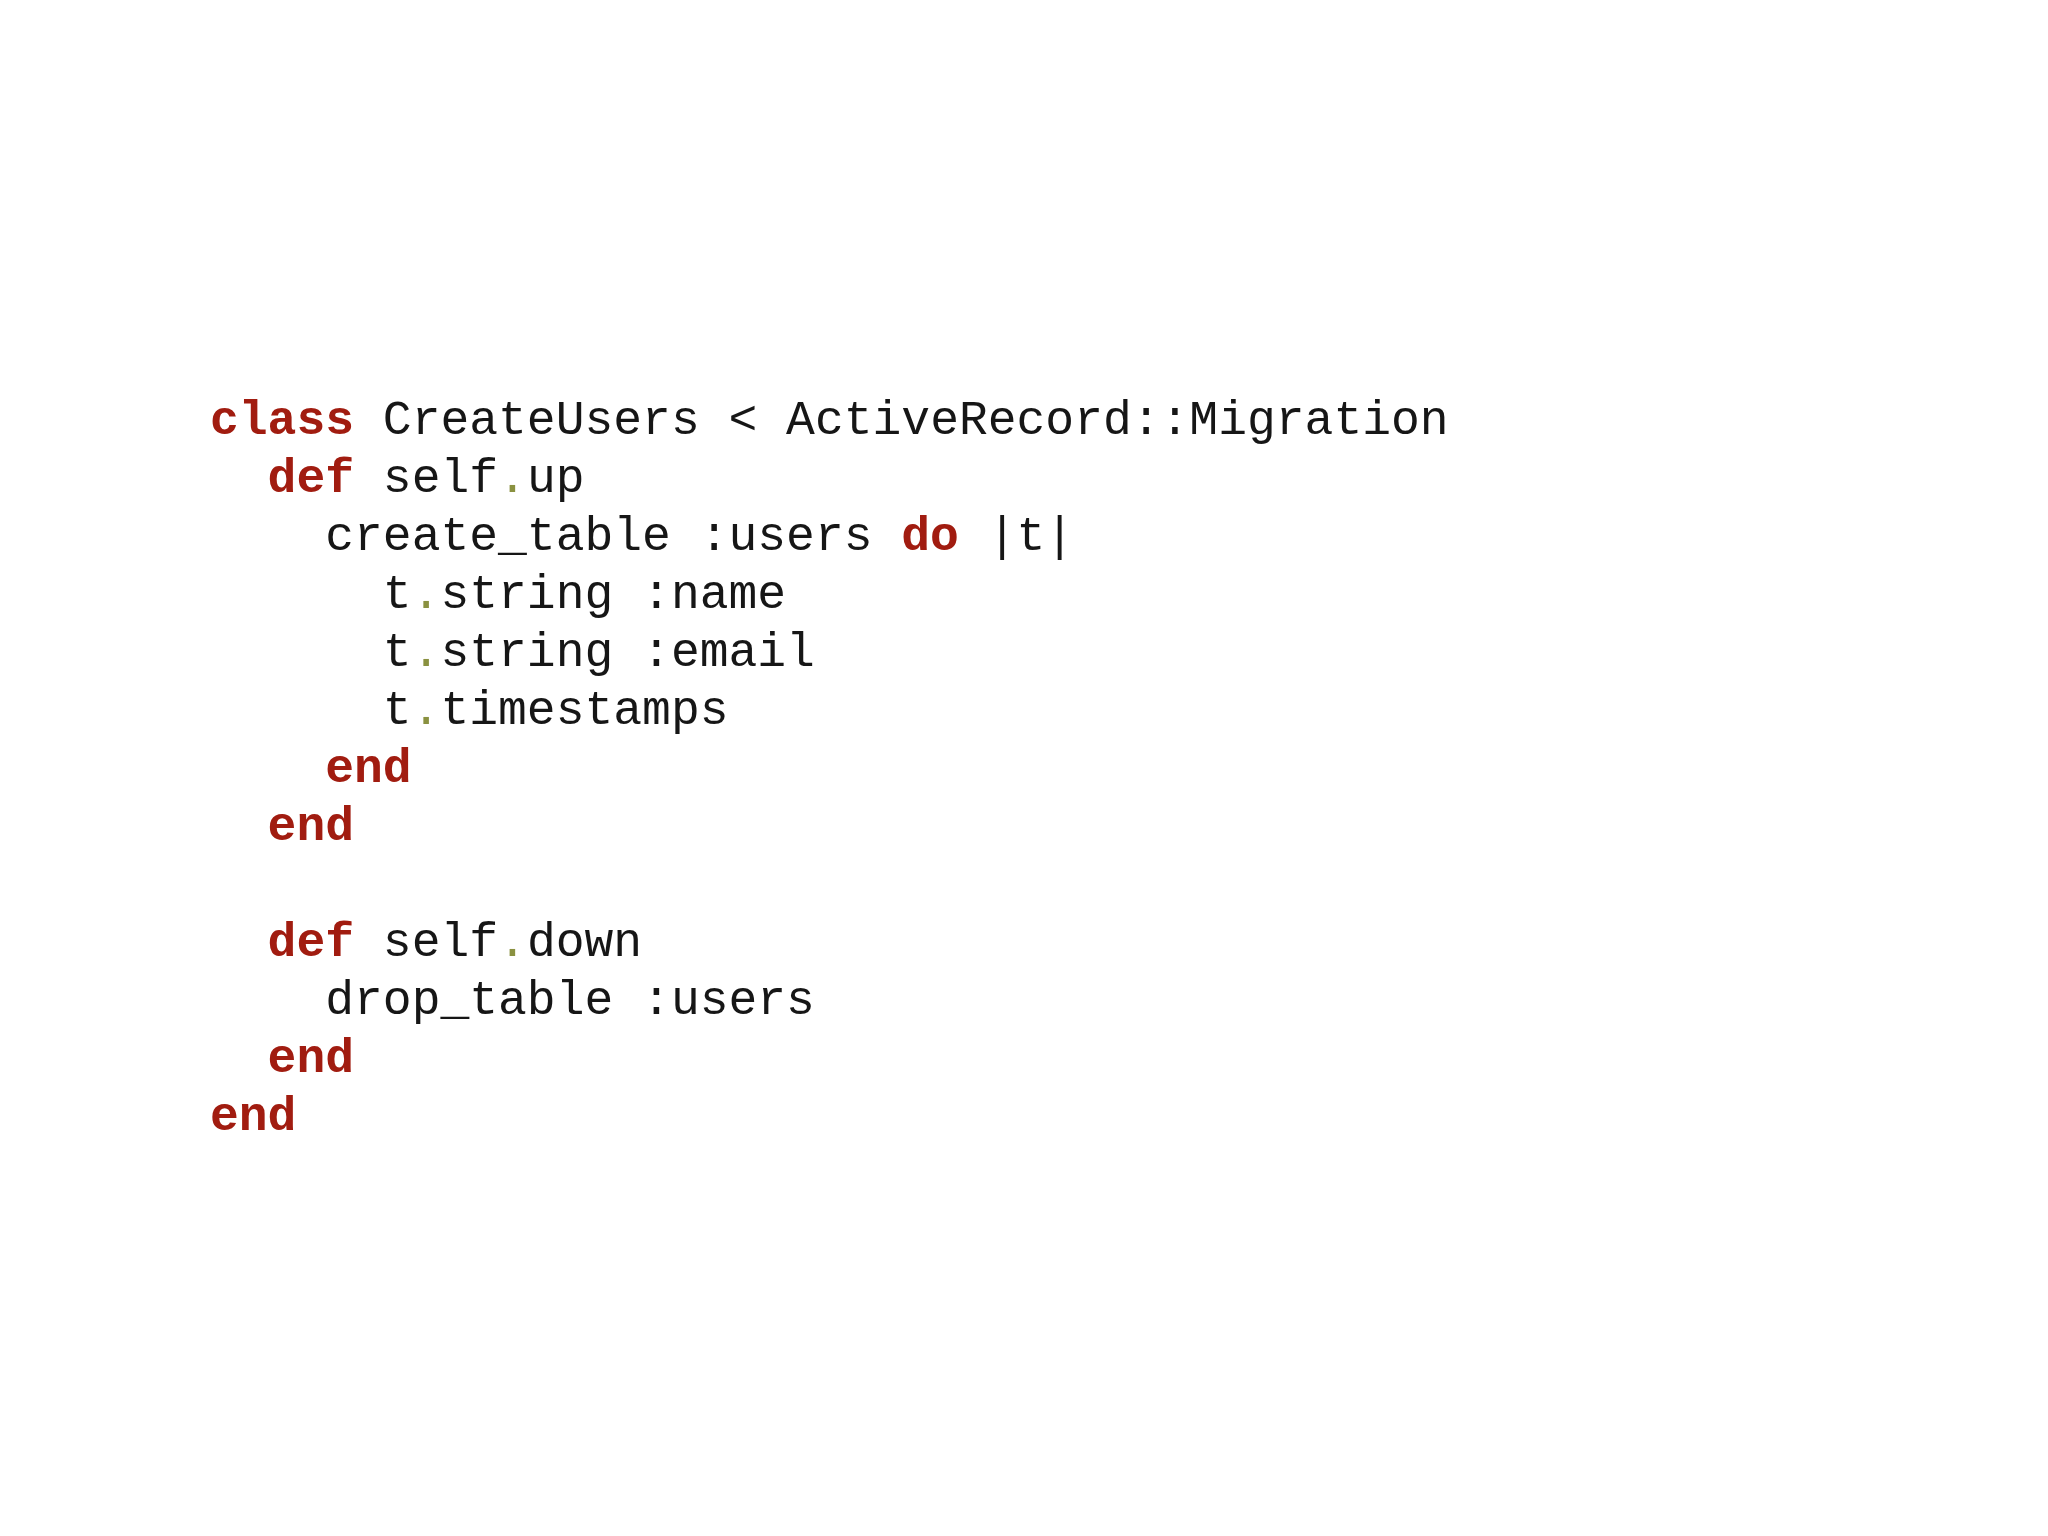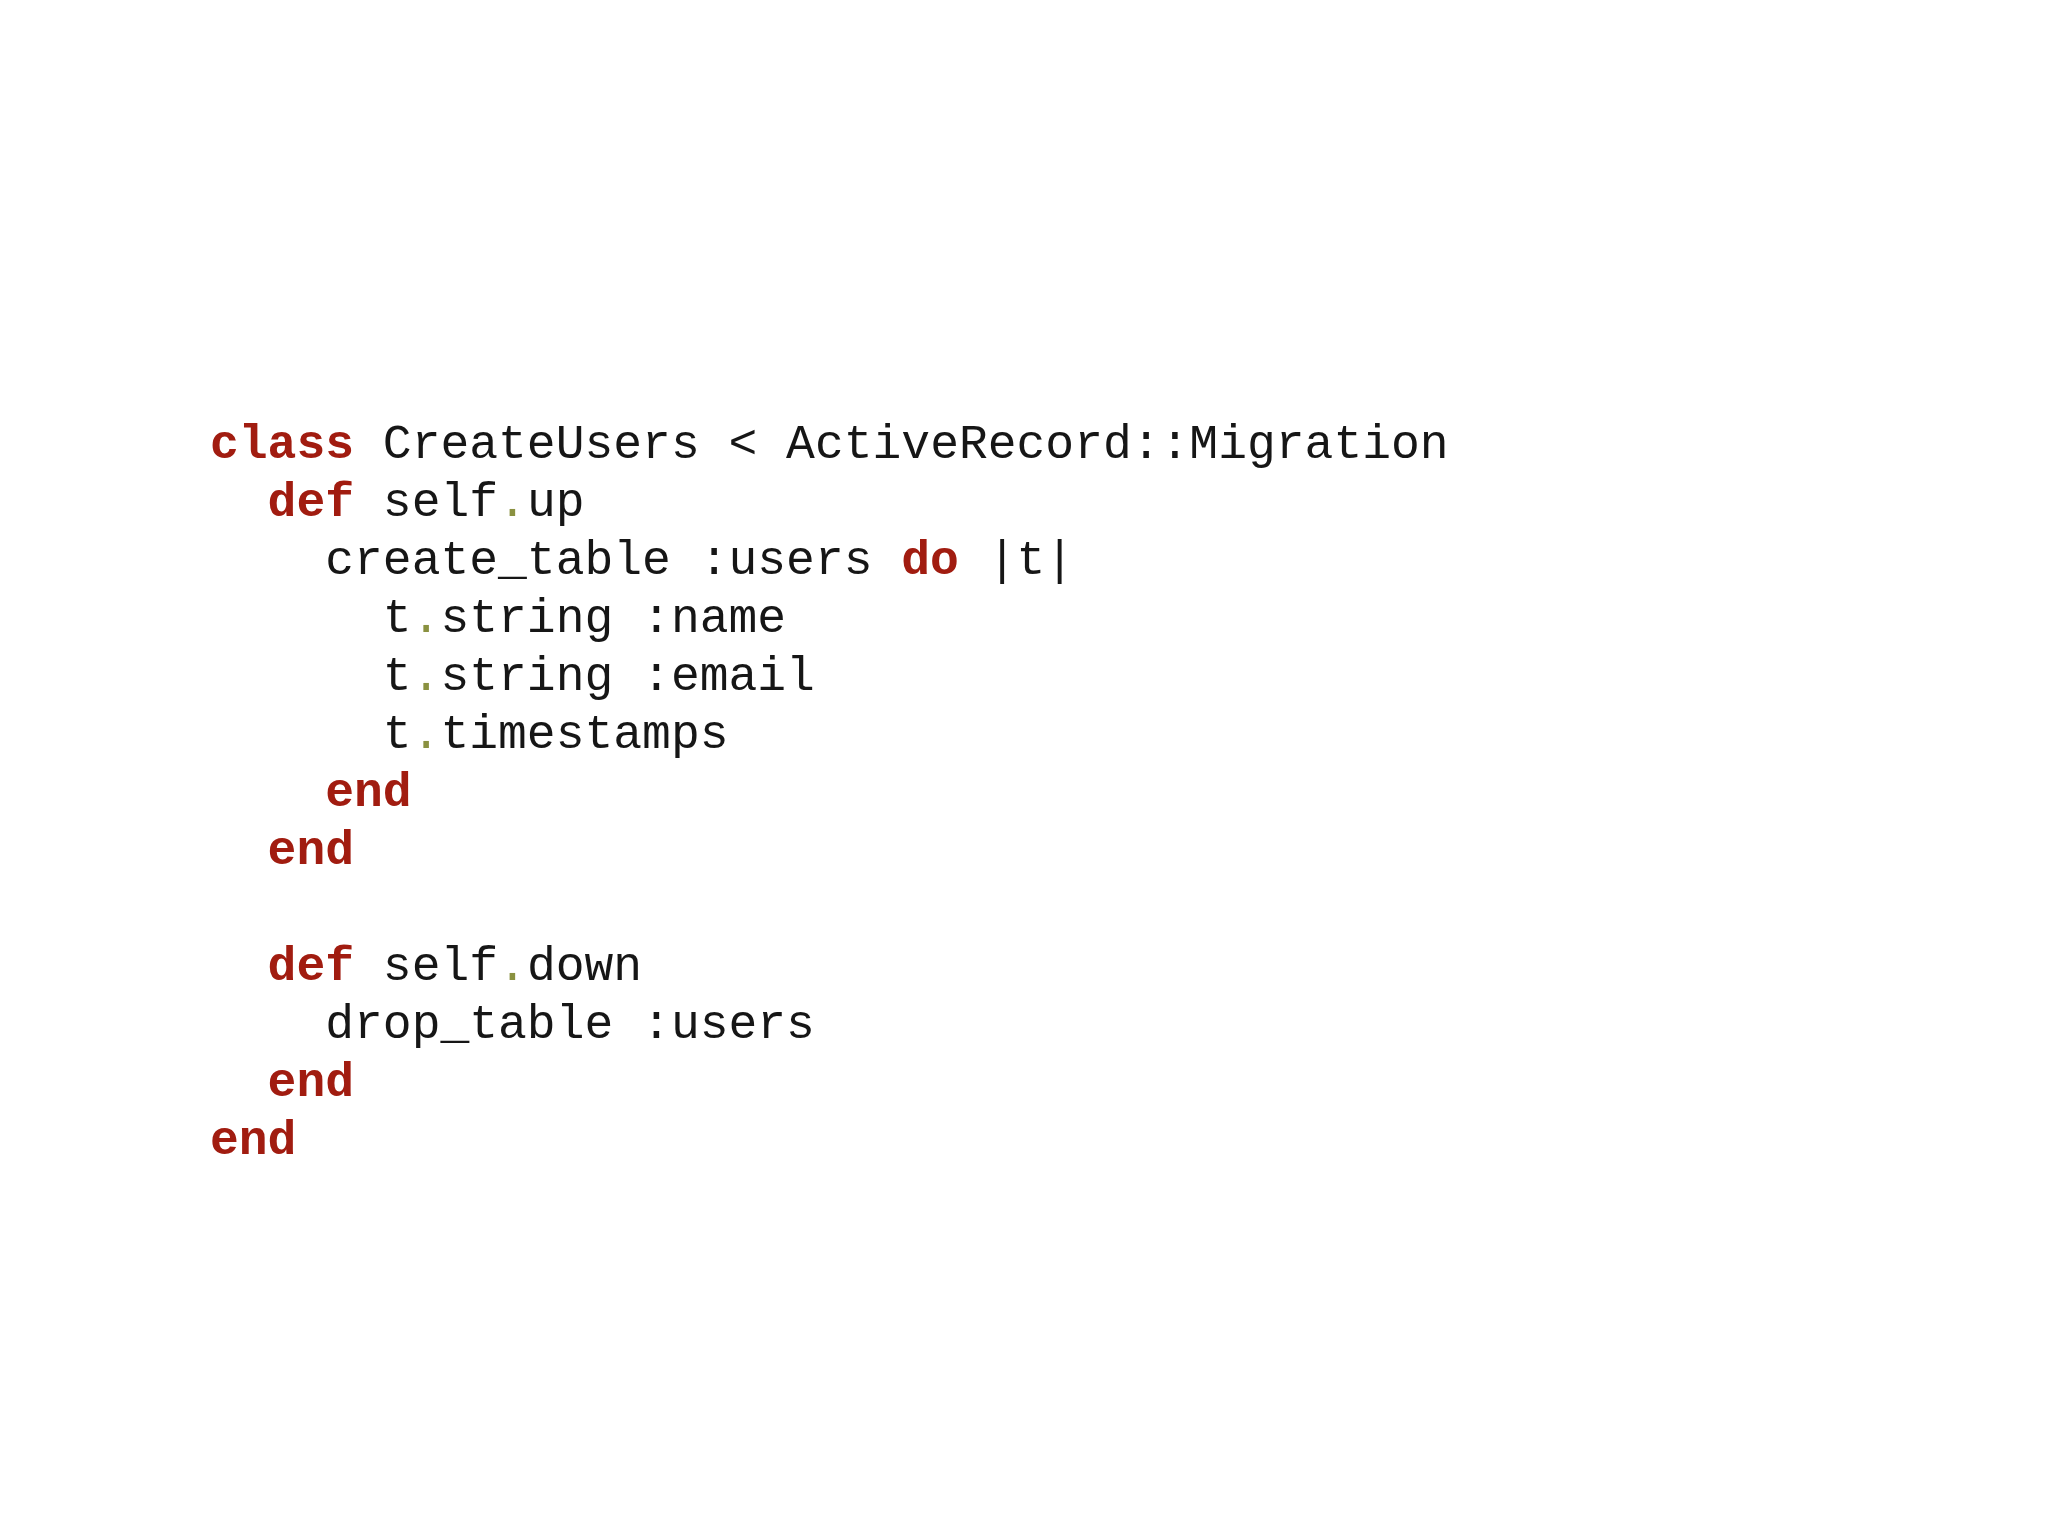--- a/index.html
+++ b/index.html
@@ -13,21 +13,21 @@
     overflow: hidden;
     font-family: "Liberation Mono", monospace;
   }
   .slide {
     position: absolute;
     inset: 0;
   }
   pre.code {
     position: absolute;
     left: 210px;
-    top: 416px;
+    top: 392px;
     margin: 0;
     font-family: "Liberation Mono", "DejaVu Sans Mono", monospace;
     font-size: 48px;
     line-height: 58px;
     white-space: pre;
   }
   .code-line {
     display: block;
     min-height: 58px;
   }

